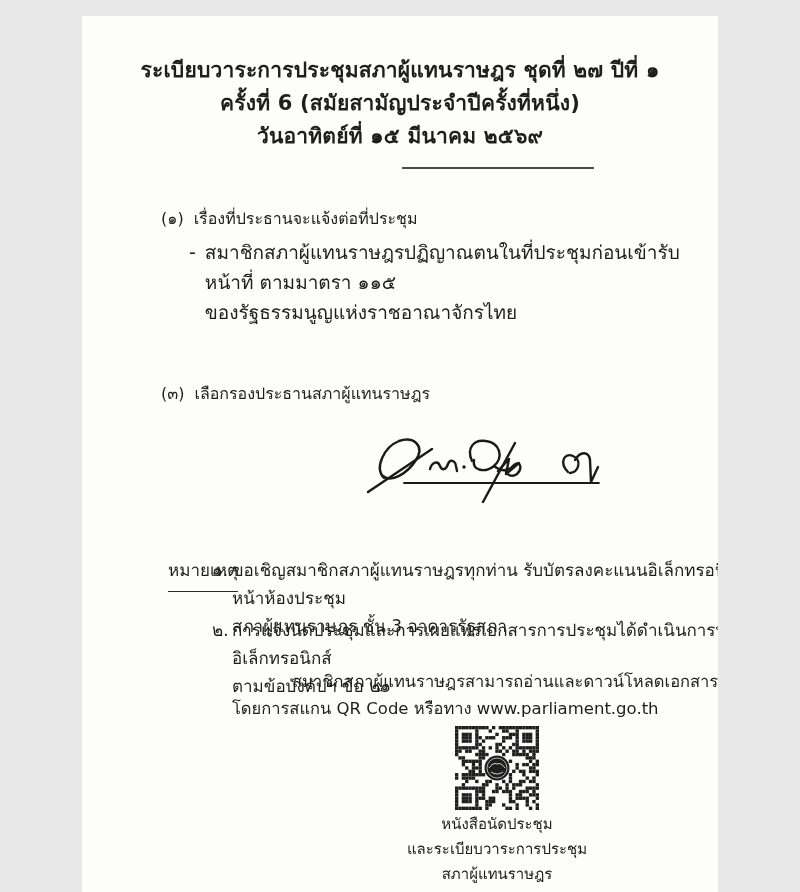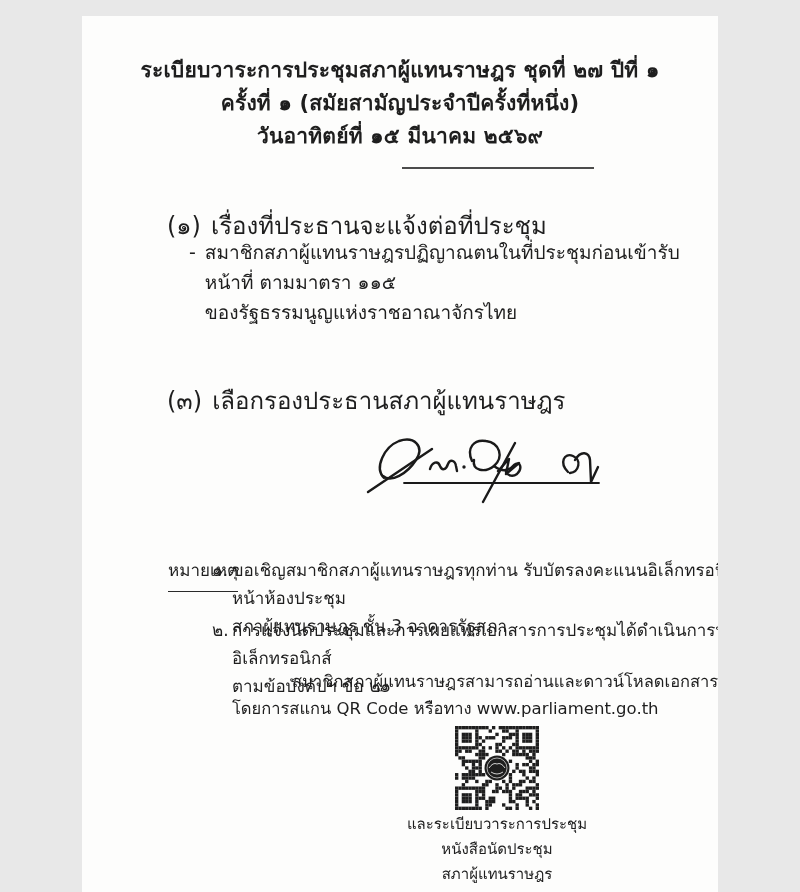--- a/index.html
+++ b/index.html
@@ -18,22 +18,22 @@
     font-size:21px;font-weight:600;
     line-height:33px;
     letter-spacing:0.2px;
   }
   .divider{
     position:absolute;top:151px;left:320px;
     width:192px;height:0;
     border-top:2px solid #4c4c4c;
   }
   .agenda-item{
-    position:absolute;left:85px;
-    font-size:24px;font-weight:500;
+    position:absolute;left:79px;
+    font-size:16px;font-weight:500;
     white-space:nowrap;
     text-align:center;
   }
   .agenda-item .num{display:inline-block;margin-right:10px;}
   .agenda-sub{
     position:absolute;left:107px;top:221px;
     display:flex;gap:9px;
     font-size:19px;font-weight:500;
     line-height:30px;
   }
@@ -57,21 +57,21 @@
     font-size:15px;font-weight:500;line-height:25px;
   }
 </style>
 </head>
 <body>
 
 <div class="page">
 
   <div class="title-block">
     <div>ระเบียบวาระการประชุมสภาผู้แทนราษฎร ชุดที่ ๒๗ ปีที่ ๑</div>
-    <div>ครั้งที่ ๑ (สมัยสามัญประจำปีครั้งที่หนึ่ง)</div>
+    <div>ครั้งที่ 6 (สมัยสามัญประจำปีครั้งที่หนึ่ง)</div>
     <div>วันอาทิตย์ที่ ๑๕ มีนาคม ๒๕๖๙</div>
   </div>
 
   <div class="divider"></div>
 
   <div class="agenda-item" style="top:190px;">
     <span class="num">(๑)</span><span>เรื่องที่ประธานจะแจ้งต่อที่ประชุม</span>
   </div>
   <div class="agenda-sub">
     <span>-</span>
@@ -424,18 +424,18 @@
         <rect x="60.48" y="80.64" width="3.36" height="3.36" fill="#1e1e1e"></rect>
         <rect x="73.92" y="80.64" width="3.36" height="3.36" fill="#1e1e1e"></rect>
         <rect x="80.64" y="80.64" width="3.36" height="3.36" fill="#1e1e1e"></rect>
         <circle cx="42" cy="42" r="12.5" fill="#1e1e1e"></circle>
         <circle cx="42" cy="42" r="10" fill="none" stroke="#fdfdfc" stroke-width="0.9" opacity="0.7"></circle>
         <path d="M34,42 Q38,36 42,38 Q46,36 50,42 M36,46 Q42,50 48,46" fill="none" stroke="#fdfdfc" stroke-width="1" opacity="0.8"></path>
       </svg>
   </div>
 
   <div class="qr-caption">
+    <div>หนังสือนัดประชุม</div>
     <div>และระเบียบวาระการประชุม</div>
-    <div>หนังสือนัดประชุม</div>
     <div>สภาผู้แทนราษฎร</div>
   </div>
 
 </div>
 
 </body></html>

